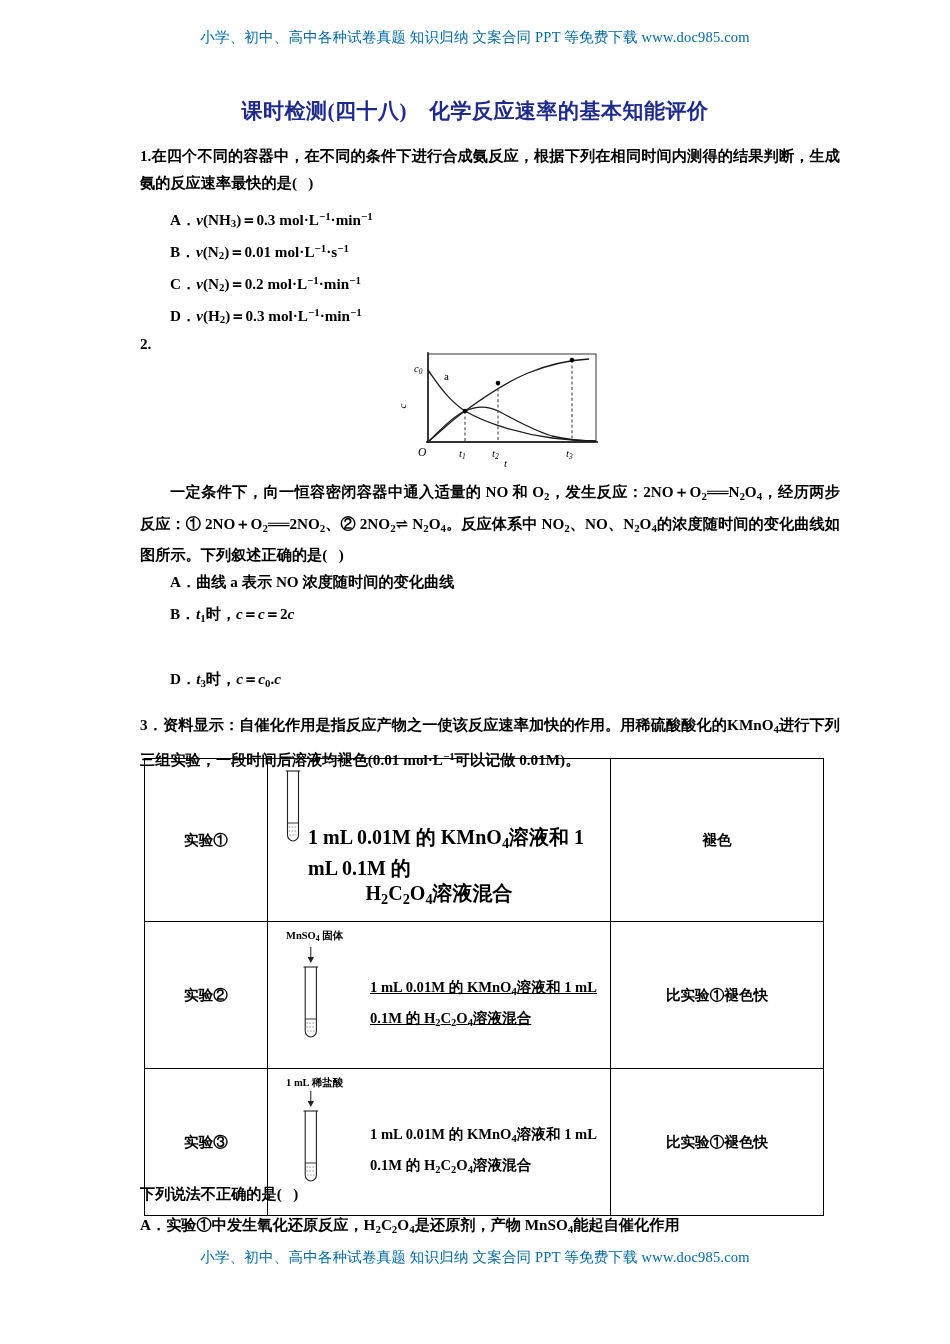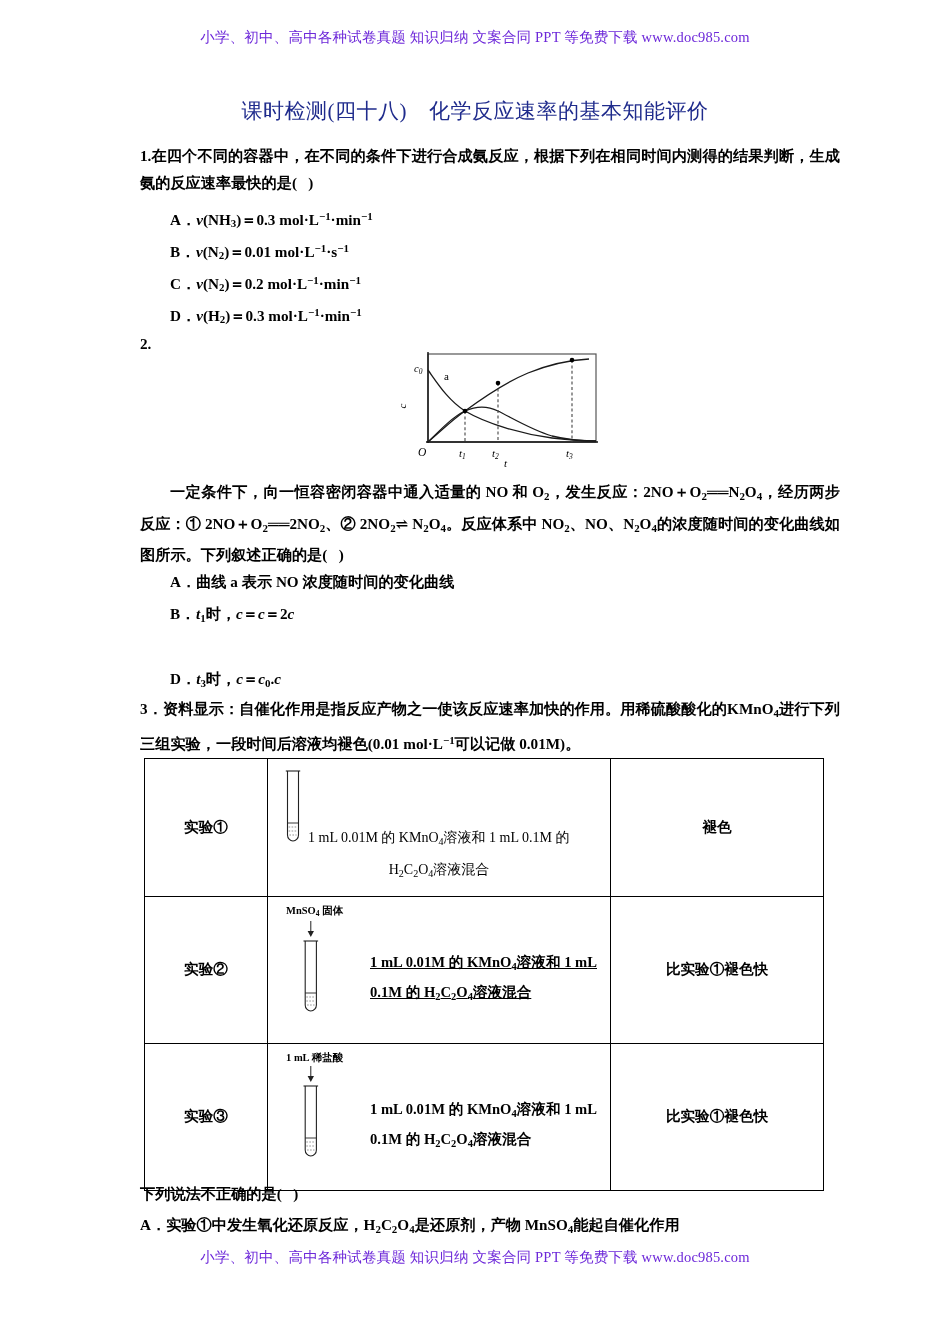--- a/index.html
+++ b/index.html
@@ -21,35 +21,35 @@
     width: 950px;
     height: 1344px;
   }
   .wm {
     position: absolute;
     left: 0;
     width: 950px;
     text-align: center;
     font-family: "Liberation Serif", "DejaVu Serif", serif;
     font-size: 14.5px;
-    color: #6d28d9;
+    color: #0369a1;
     letter-spacing: 0.2px;
     white-space: nowrap;
   }
   .wm-top { top: 28px; }
   .wm-bottom { top: 1248px; }
 
   .doc-title {
     position: absolute;
     left: 0;
     top: 97px;
     width: 950px;
     text-align: center;
     font-size: 21px;
-    font-weight: normal;
+    font-weight: bold;
     color: #1f2b8c;
     letter-spacing: 0.5px;
   }
   .doc-title .gap { display: inline-block; width: 22px; }
 
   .body-block {
     position: absolute;
     left: 140px;
     width: 700px;
     font-size: 15.2px;
@@ -117,22 +117,22 @@
     margin-left: 8px;
   }
   .tube-caption {
     font-size: 10.5px;
     font-weight: bold;
     white-space: nowrap;
     margin-left: 4px;
     line-height: 12px;
   }
   .row-text {
-    font-size: 14px;
-    font-weight: normal;
+    font-size: 20px;
+    font-weight: bold;
     line-height: 25px;
   }
   .r1-text { text-align: left; }
   .r1-text2 { text-align: center; }
   .r23-text {
     margin-left: 96px;
     text-align: left;
     padding-top: 44px;
     line-height: 26px;
   }
@@ -217,21 +217,21 @@
     <span class="lbl">A．</span>曲线 a 表示 NO 浓度随时间的变化曲线
   </div>
   <div class="opt" style="top:600px;">
     <span class="lbl">B．</span><span class="ital">t</span><sub>1</sub>时，<span class="ital">c</span>＝<span class="ital">c</span>＝2<span class="ital">c</span>
   </div>
   <div class="opt" style="top:665px;">
     <span class="lbl">D．</span><span class="ital">t</span><sub>3</sub>时，<span class="ital">c</span>＝<span class="ital">c</span><sub>0</sub>.<span class="ital">c</span>
   </div>
 
   <div class="body-block" style="top:695px;">
-    <span style="display:inline-block; text-indent:0;">3．资料显示：自催化作用是指反应产物之一使该反应速率加快的作用。用稀硫酸酸化的KMnO<sub>4</sub>进行下列三组实验，一段时间后溶液均褪色(0.01 mol·L<sup>−1</sup>可以记做 0.01M)。</span>
+    <span style="display:inline-block; text-indent:0;margin-top:16px;">3．资料显示：自催化作用是指反应产物之一使该反应速率加快的作用。用稀硫酸酸化的KMnO<sub>4</sub>进行下列三组实验，一段时间后溶液均褪色(0.01 mol·L<sup>−1</sup>可以记做 0.01M)。</span>
   </div>
 
   <table class="exp-table">
     <tbody>
 
       <tr>
         <td class="col-a">实验①</td>
         <td class="col-b">
           <div class="cell-b-inner">
             <span class="tube-float">

